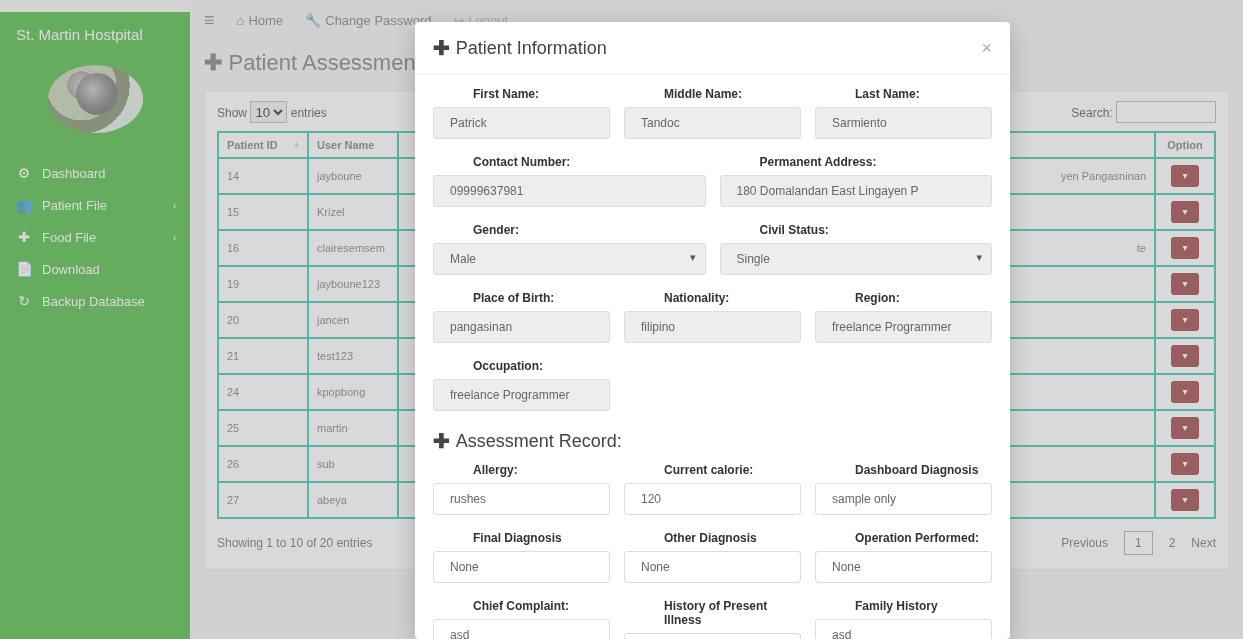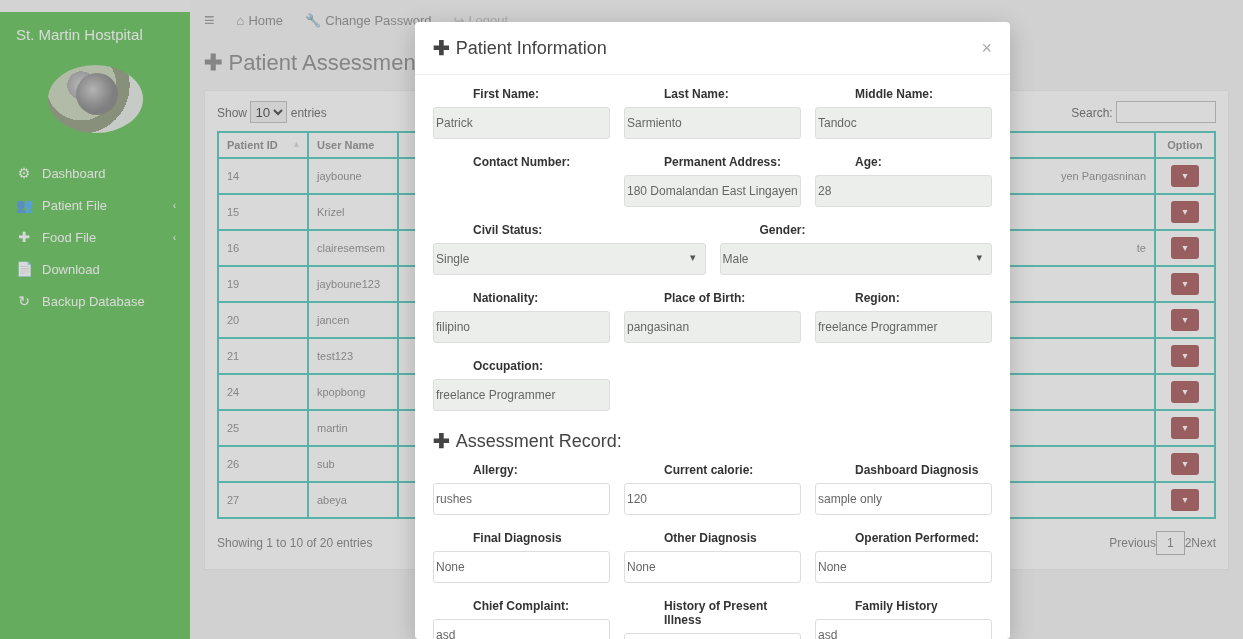--- a/index.html
+++ b/index.html
@@ -32,36 +32,36 @@
 .search-inp { border:1px solid #aaa; height:22px; width:100px;}
 
 table.dt { width:100%; border-collapse:collapse; font-size:11px;}
 table.dt th, table.dt td { border:2px solid #14b8a6; padding:6px 8px; text-align:left; color:#666;}
 table.dt th { font-weight:700; font-size:11px; position:relative; background:#fff;}
 table.dt th .sort { position:absolute; right:6px; color:#ccc; font-size:9px;}
 .opt-cell { text-align:center !important; }
 .opt-btn { display:inline-block; width:28px; height:22px; line-height:22px; text-align:center; background:#8a1f24; color:#fff; border-radius:3px; font-size:10px;}
 
 .panel-foot { display:flex; justify-content:space-between; align-items:center; margin-top:12px; font-size:12px;}
-.pager { display:flex; gap:0; align-items:center;}
+.pager { display:flex; gap:16px; align-items:center;}
 .pager .pg { border:1px solid #ddd; padding:4px 10px; cursor:pointer;}
 .pager .pg.active { border-color:#999;}
 
 
 .overlay { position:absolute; inset:0; background:rgba(170,170,170,.45); }
 .modal { position:absolute; left:415px; top:22px; width:595px; height:617px; background:#fff; border-radius:4px; box-shadow:0 6px 24px rgba(0,0,0,.2); overflow:hidden scroll;}
 .modal::-webkit-scrollbar{display:none;}
 .modal-head { padding: 14px 18px; border-bottom:1px solid #eee; font-size:18px; color:#444; display:flex; align-items:center;}
 .modal-head .plus { font-size:20px; font-weight:700; margin-right:6px;}
 .modal-close { margin-left:auto; color:#aaa; font-size:18px; cursor:pointer; font-weight:300;}
 .modal-body { padding: 12px 18px 24px;}
 .row3 { display:flex; gap:14px; margin-bottom:16px;}
 .col { flex:1; }
 .lbl { font-size:12px; font-weight:700; color:#333; margin-bottom:6px; display:block;padding-left:40px;}
-.fld { width:100%; height:32px; border:1px solid #ddd; background:#eceeec; border-radius:3px; padding:0 2px; font-size:12px; color:#666;}
+.fld { width:100%; height:32px; border:1px solid #ddd; background:#eceeec; border-radius:3px; padding:0 16px; font-size:12px; color:#666;}
 .fld.sel { appearance:none; background:#eceeec; position:relative;}
 .sel-wrap{position:relative;}
 .sel-wrap::after{content:"▾";position:absolute;right:10px;top:8px;color:#555;font-size:11px;pointer-events:none;}
 .fld.wht { background:#fff; }
 .sect { font-size:18px; color:#444; margin: 18px 0 10px; display:flex; align-items:center; gap:6px;}
 .sect .plus { font-size:20px; font-weight:700;}
 </style>
 </head>
 <body>
 
@@ -207,41 +207,40 @@
 
   <div class="modal">
     <div class="modal-head">
       <span class="plus">✚</span>
       <span>Patient Information</span>
       <span class="modal-close">×</span>
     </div>
     <div class="modal-body">
       <div class="row3" id="mrow1">
           <div class="col"><span class="lbl">First Name:</span><input class="fld" readonly="" value="Patrick" style=""></div>
+          <div class="col"><span class="lbl">Middle Name:</span><input class="fld" readonly="" value="Tandoc" style=""></div>
           <div class="col"><span class="lbl">Last Name:</span><input class="fld" readonly="" value="Sarmiento" style=""></div>
-          <div class="col"><span class="lbl">Middle Name:</span><input class="fld" readonly="" value="Tandoc" style=""></div>
         </div>
       <div class="row3" id="mrow2">
-          <div class="col"><span class="lbl">Contact Number:</span></div>
+          <div class="col"><span class="lbl">Contact Number:</span><input class="fld" readonly="" value="09999637981" style=""></div>
           <div class="col"><span class="lbl">Permanent Address:</span><input class="fld" readonly="" value="180 Domalandan East Lingayen P" style=""></div>
-          <div class="col"><span class="lbl">Age:</span><input class="fld" readonly="" value="28" style=""></div>
         </div>
       <div class="row3" id="mrow3">
+          <div class="col">
+            <span class="lbl">Gender:</span>
+            <div class="sel-wrap"><input class="fld sel" readonly="" value="Male" style=""></div>
+          </div>
           <div class="col">
             <span class="lbl">Civil Status:</span>
             <div class="sel-wrap"><input class="fld sel" readonly="" value="Single" style=""></div>
           </div>
-          <div class="col">
-            <span class="lbl">Gender:</span>
-            <div class="sel-wrap"><input class="fld sel" readonly="" value="Male" style=""></div>
-          </div>
         </div>
       <div class="row3" id="mrow4">
+          <div class="col"><span class="lbl">Place of Birth:</span><input class="fld" readonly="" value="pangasinan" style=""></div>
           <div class="col"><span class="lbl">Nationality:</span><input class="fld" readonly="" value="filipino" style=""></div>
-          <div class="col"><span class="lbl">Place of Birth:</span><input class="fld" readonly="" value="pangasinan" style=""></div>
           <div class="col"><span class="lbl">Region:</span><input class="fld" readonly="" value="freelance Programmer" style=""></div>
         </div>
       <div class="row3">
         <div class="col" style="flex:0 0 calc(33.33% - 9px)">
           <span class="lbl">Occupation:</span>
           <input class="fld" readonly="" value="freelance Programmer" style="">
         </div>
       </div>
       <div class="sect">
           <span class="plus">✚</span>

